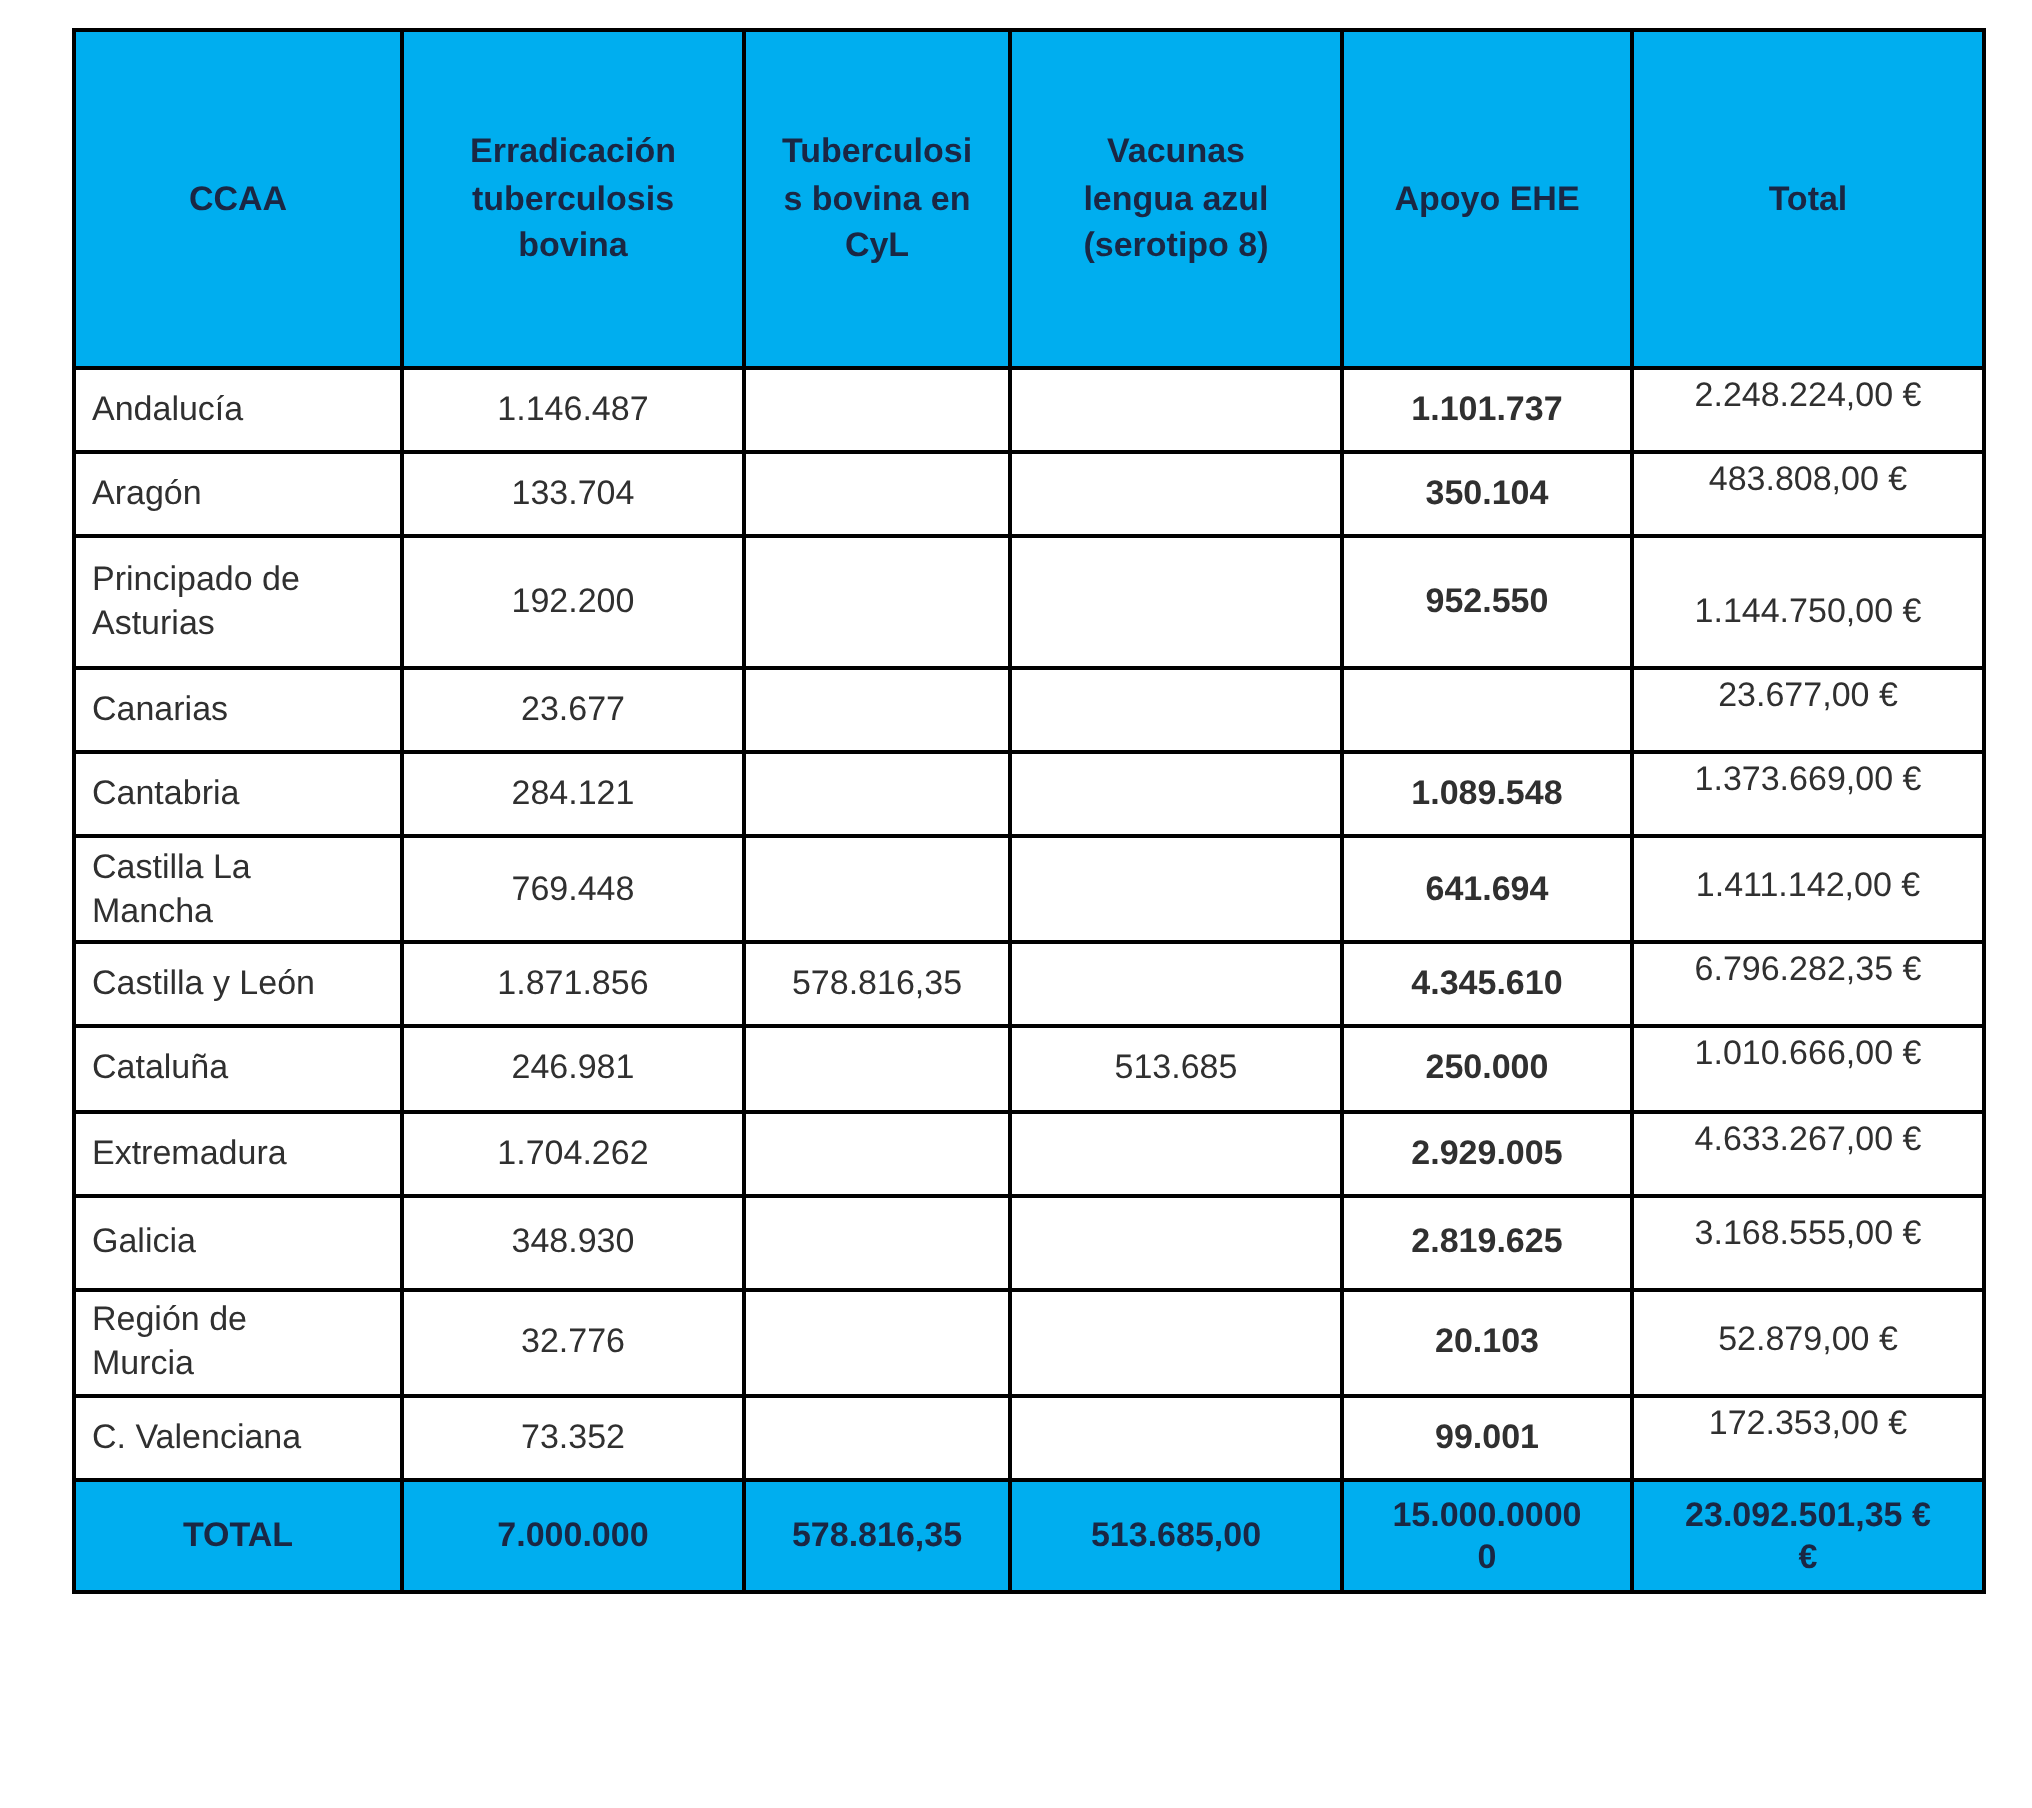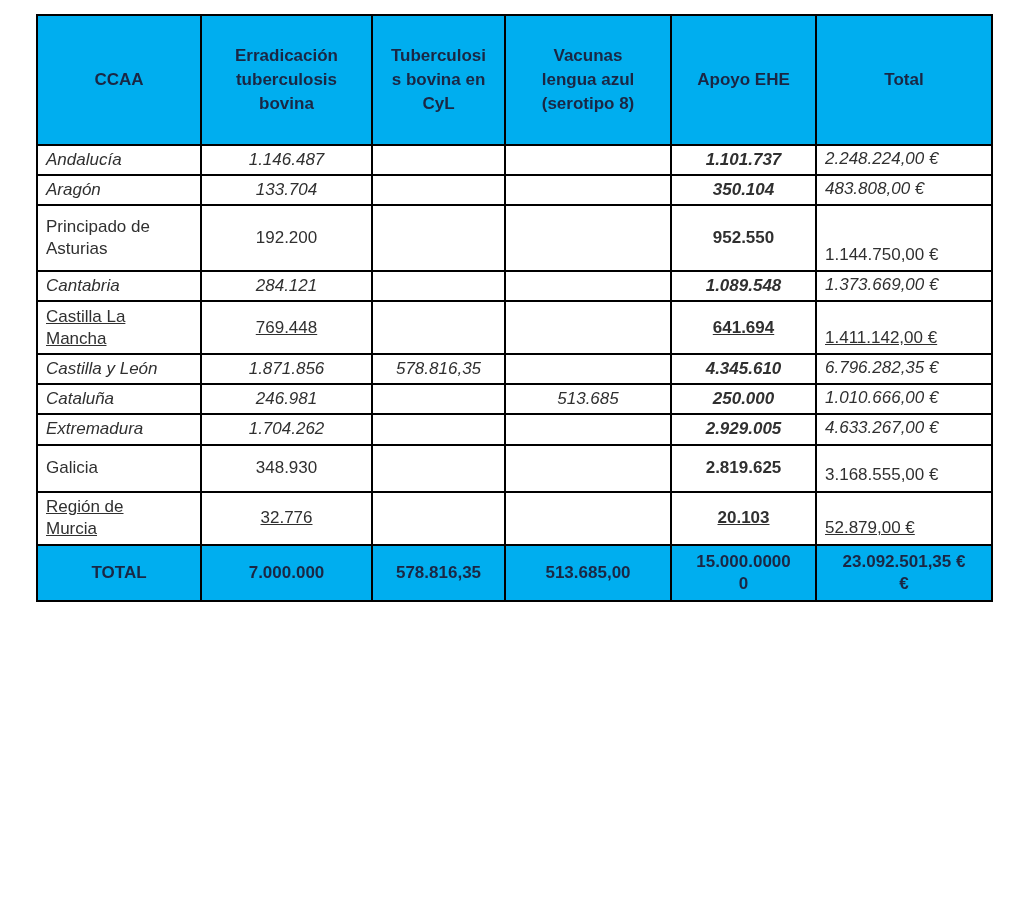--- a/index.html
+++ b/index.html
@@ -32,30 +32,30 @@
     white-space: pre-line;
     overflow: hidden;
     padding: 2px 8px;
   }
   thead th {
     background: var(--header-bg);
     color: var(--header-text);
     font-weight: bold;
     text-align: center;
     vertical-align: middle;
-    height: 130px;
+    height: 169px;
     line-height: 1.4;
   }
   td.ccaa  { text-align: left;  vertical-align: middle; }
   td.num   { text-align: center; vertical-align: middle; }
   td.ehe   { font-weight: bold; }
-  td.total { text-align: left; vertical-align: bottom; padding-bottom: 4px; }
-  tr.h39 { height: 24px; font-style: italic; }
+  td.total { text-align: center; vertical-align: bottom; padding-bottom: 16px; }
+  tr.h39 { height: 24px; }
   tr.h33 { height: 47px; }
-  tr.h53 { height: 53px; text-decoration: underline; }
+  tr.h53 { height: 53px; }
   tr.h66 { height: 66px; }
   tfoot tr { height: 56px; }
   tfoot td {
     background: var(--header-bg);
     color: var(--header-text);
     font-weight: bold;
     text-align: center;
     vertical-align: middle;
     line-height: 1.25;
   }
@@ -109,20 +109,28 @@
       <tr class="h66">
         <td class="ccaa">Principado de
 Asturias</td>
         <td class="num">192.200</td>
         <td class="num"></td>
         <td class="num"></td>
         <td class="num ehe">952.550</td>
         <td class="total">1.144.750,00 €</td>
       </tr>
       <tr class="h39">
+        <td class="ccaa">Canarias</td>
+        <td class="num">23.677</td>
+        <td class="num"></td>
+        <td class="num"></td>
+        <td class="num ehe"></td>
+        <td class="total">23.677,00 €</td>
+      </tr>
+      <tr class="h39">
         <td class="ccaa">Cantabria</td>
         <td class="num">284.121</td>
         <td class="num"></td>
         <td class="num"></td>
         <td class="num ehe">1.089.548</td>
         <td class="total">1.373.669,00 €</td>
       </tr>
       <tr class="h53">
         <td class="ccaa">Castilla La
 Mancha</td>
@@ -165,20 +173,28 @@
         <td class="total">3.168.555,00 €</td>
       </tr>
       <tr class="h53">
         <td class="ccaa">Región de
 Murcia</td>
         <td class="num">32.776</td>
         <td class="num"></td>
         <td class="num"></td>
         <td class="num ehe">20.103</td>
         <td class="total">52.879,00 €</td>
+      </tr>
+      <tr class="h39">
+        <td class="ccaa">C. Valenciana</td>
+        <td class="num">73.352</td>
+        <td class="num"></td>
+        <td class="num"></td>
+        <td class="num ehe">99.001</td>
+        <td class="total">172.353,00 €</td>
       </tr>
     </tbody>
     <tfoot>
       <tr>
         <td>TOTAL</td>
         <td>7.000.000</td>
         <td>578.816,35</td>
         <td>513.685,00</td>
         <td>15.000.0000
 0</td>

